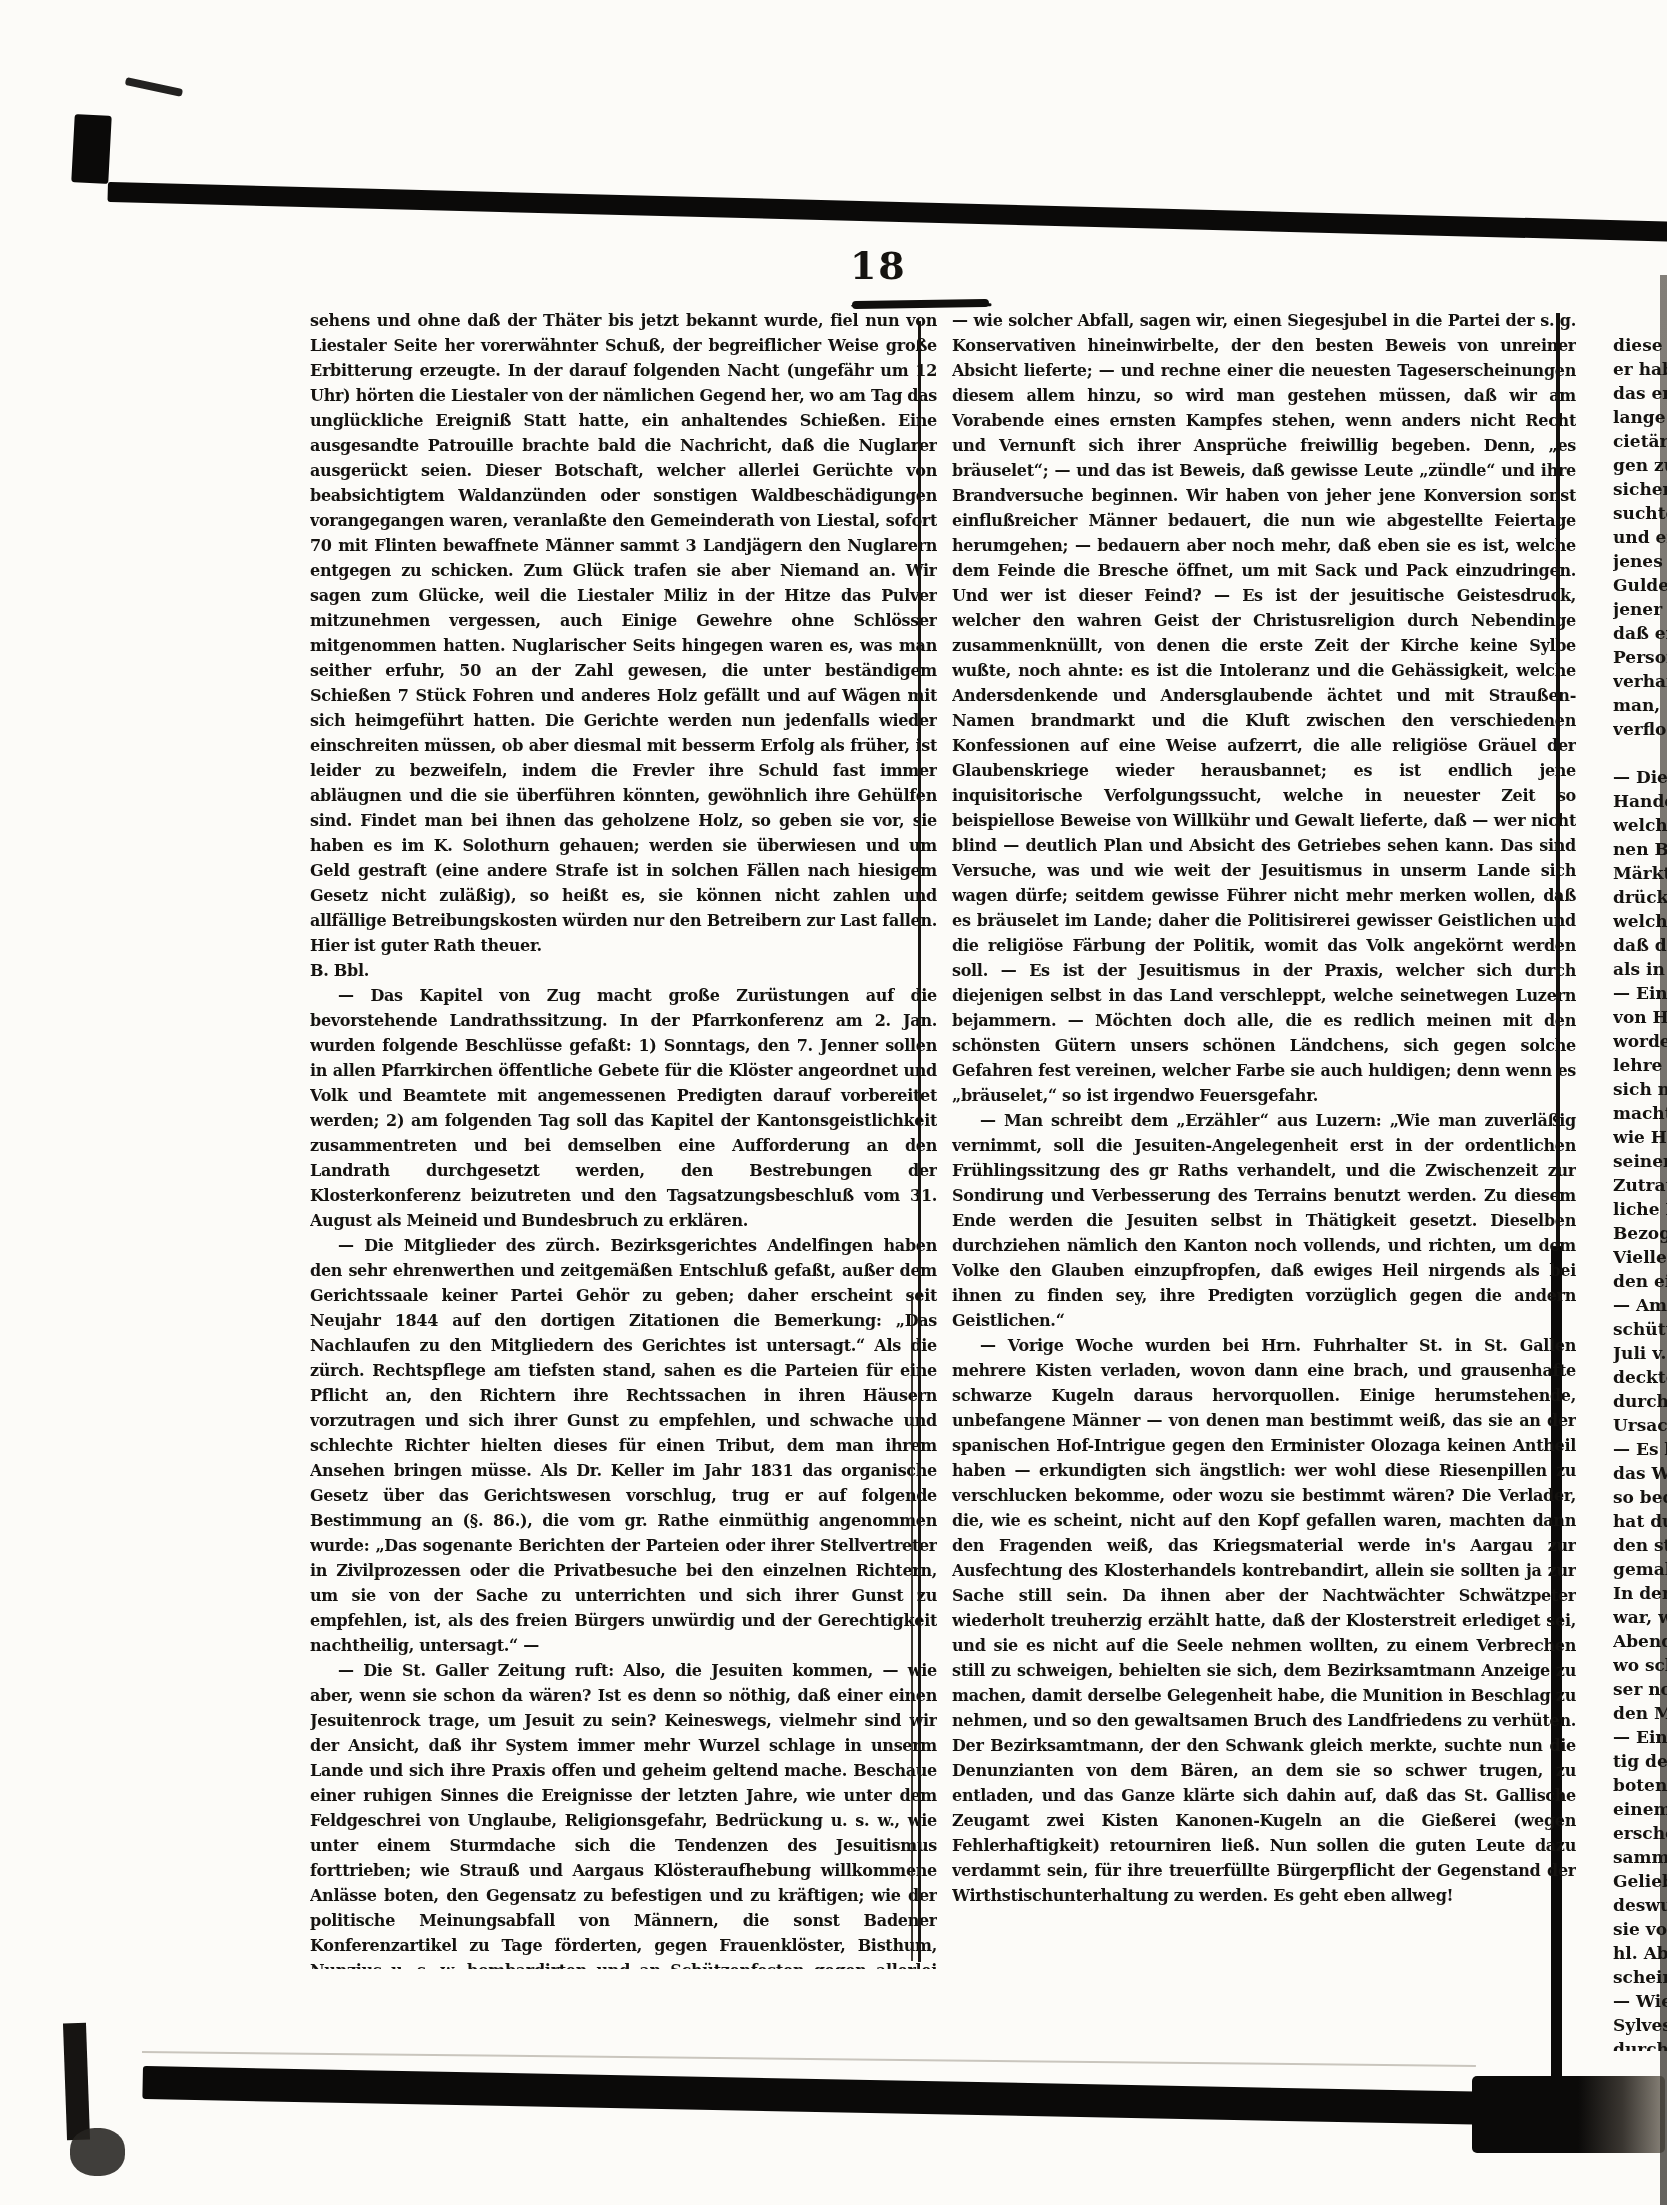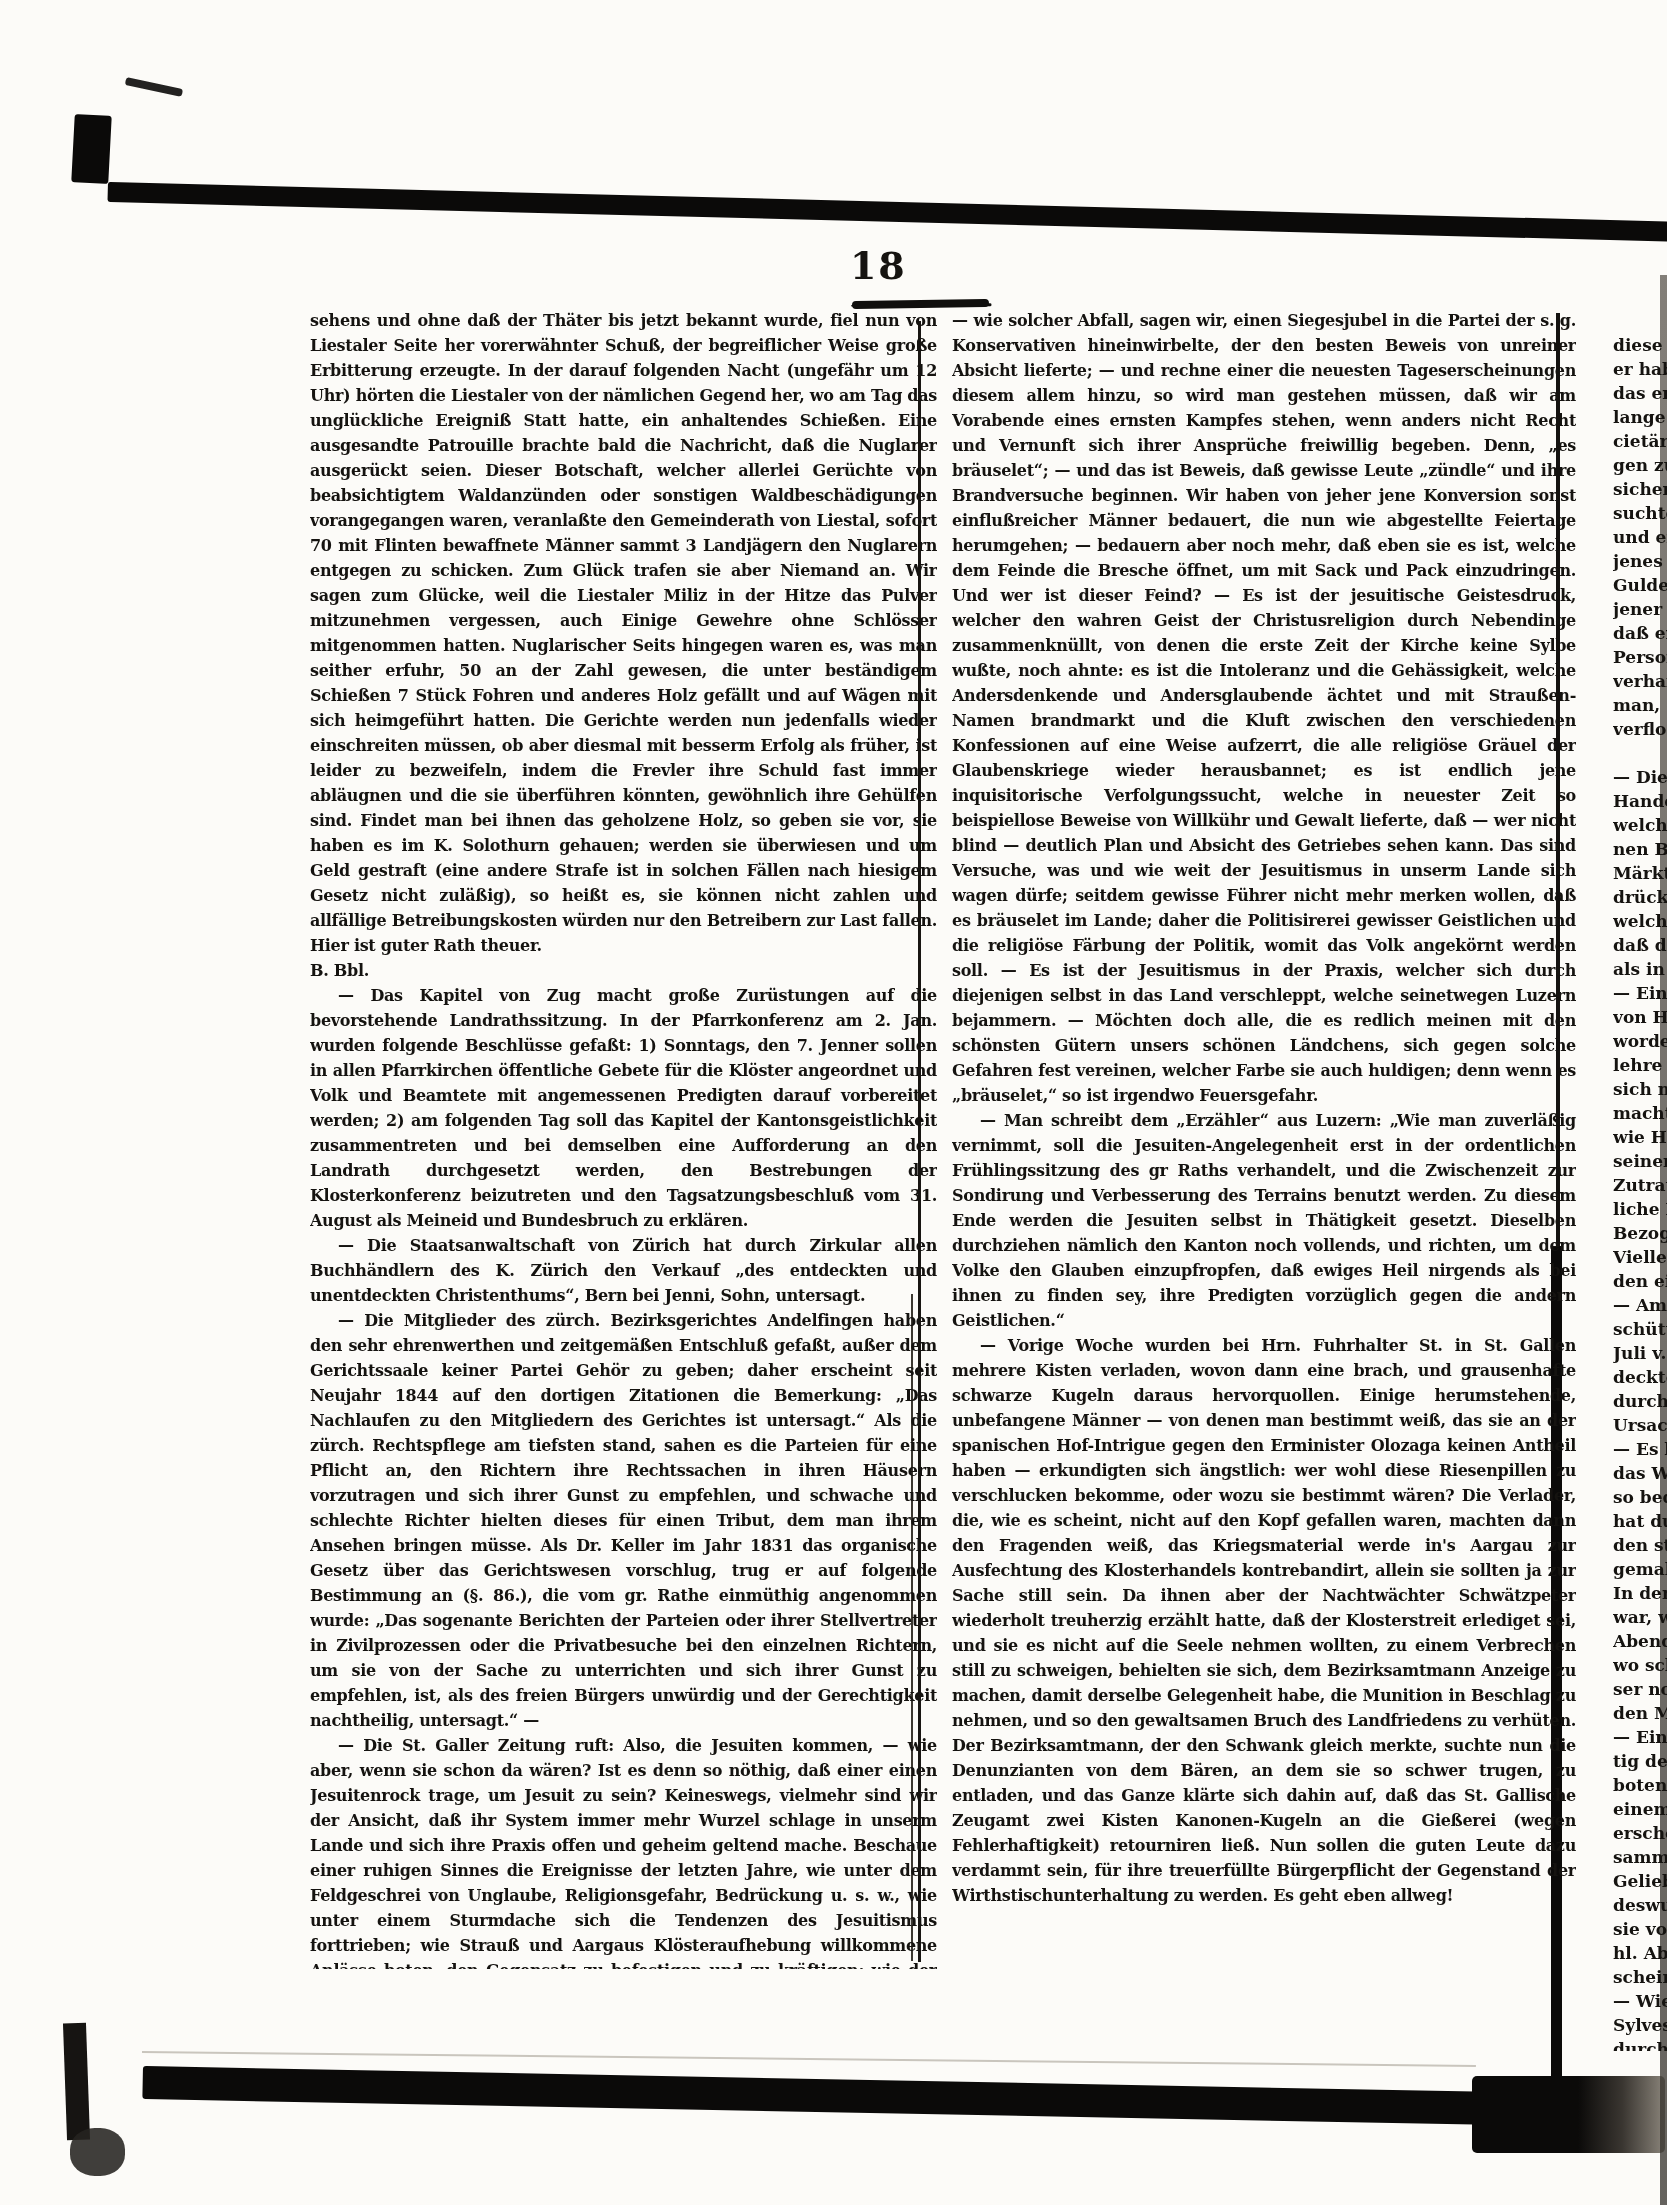--- a/index.html
+++ b/index.html
@@ -59,21 +59,20 @@
 <div class="right-edge-strip" style="position:absolute;"></div>
 <div class="column-rule" style="position:absolute;"></div>
 <div class="column-rule-2" style="position:absolute;"></div>
 
 <div class="pagenum">18</div>
 <div class="pagenum-smudge"></div>
 
 <div class="col col-left">
     <p class="par">sehens und ohne daß der Thäter bis jetzt bekannt wurde, fiel nun von Liestaler Seite her vorerwähnter Schuß, der begreiflicher Weise große Erbitterung erzeugte. In der darauf folgenden Nacht (ungefähr um 12 Uhr) hörten die Liestaler von der nämlichen Gegend her, wo am Tag das unglückliche Ereigniß Statt hatte, ein anhaltendes Schießen. Eine ausgesandte Patrouille brachte bald die Nachricht, daß die Nuglarer ausgerückt seien. Dieser Botschaft, welcher allerlei Gerüchte von beabsichtigtem Waldanzünden oder sonstigen Waldbeschädigungen vorangegangen waren, veranlaßte den Gemeinderath von Liestal, sofort 70 mit Flinten bewaffnete Männer sammt 3 Landjägern den Nuglarern entgegen zu schicken. Zum Glück trafen sie aber Niemand an. Wir sagen zum Glücke, weil die Liestaler Miliz in der Hitze das Pulver mitzunehmen vergessen, auch Einige Gewehre ohne Schlösser mitgenommen hatten. Nuglarischer Seits hingegen waren es, was man seither erfuhr, 50 an der Zahl gewesen, die unter beständigem Schießen 7 Stück Fohren und anderes Holz gefällt und auf Wägen mit sich heimgeführt hatten. Die Gerichte werden nun jedenfalls wieder einschreiten müssen, ob aber diesmal mit besserm Erfolg als früher, ist leider zu bezweifeln, indem die Frevler ihre Schuld fast immer abläugnen und die sie überführen könnten, gewöhnlich ihre Gehülfen sind. Findet man bei ihnen das geholzene Holz, so geben sie vor, sie haben es im K. Solothurn gehauen; werden sie überwiesen und um Geld gestraft (eine andere Strafe ist in solchen Fällen nach hiesigem Gesetz nicht zuläßig), so heißt es, sie können nicht zahlen und allfällige Betreibungskosten würden nur den Betreibern zur Last fallen. Hier ist guter Rath theuer.<span class="sig">B. Bbl.</span></p>
     <p class="par ind">— Das Kapitel von Zug macht große Zurüstungen auf die bevorstehende Landrathssitzung. In der Pfarrkonferenz am 2. Jan. wurden folgende Beschlüsse gefaßt: 1) Sonntags, den 7. Jenner sollen in allen Pfarrkirchen öffentliche Gebete für die Klöster angeordnet und Volk und Beamtete mit angemessenen Predigten darauf vorbereitet werden; 2) am folgenden Tag soll das Kapitel der Kantonsgeistlichkeit zusammentreten und bei demselben eine Aufforderung an den Landrath durchgesetzt werden, den Bestrebungen der Klosterkonferenz beizutreten und den Tagsatzungsbeschluß vom 31. August als Meineid und Bundesbruch zu erklären.</p>
-    <p class="par ind">— Die Staatsanwaltschaft von Zürich hat durch Zirkular allen Buchhändlern des K. Zürich den Verkauf „des entdeckten und unentdeckten Christenthums“, Bern bei Jenni, Sohn, untersagt.</p>
     <p class="par ind">— Die Mitglieder des zürch. Bezirksgerichtes Andelfingen haben den sehr ehrenwerthen und zeitgemäßen Entschluß gefaßt, außer dem Gerichtssaale keiner Partei Gehör zu geben; daher erscheint seit Neujahr 1844 auf den dortigen Zitationen die Bemerkung: „Das Nachlaufen zu den Mitgliedern des Gerichtes ist untersagt.“ Als die zürch. Rechtspflege am tiefsten stand, sahen es die Parteien für eine Pflicht an, den Richtern ihre Rechtssachen in ihren Häusern vorzutragen und sich ihrer Gunst zu empfehlen, und schwache und schlechte Richter hielten dieses für einen Tribut, dem man ihrem Ansehen bringen müsse. Als Dr. Keller im Jahr 1831 das organische Gesetz über das Gerichtswesen vorschlug, trug er auf folgende Bestimmung an (§. 86.), die vom gr. Rathe einmüthig angenommen wurde: „Das sogenante Berichten der Parteien oder ihrer Stellvertreter in Zivilprozessen oder die Privatbesuche bei den einzelnen Richtern, um sie von der Sache zu unterrichten und sich ihrer Gunst zu empfehlen, ist, als des freien Bürgers unwürdig und der Gerechtigkeit nachtheilig, untersagt.“ —</p>
     <p class="par ind">— Die St. Galler Zeitung ruft: Also, die Jesuiten kommen, — wie aber, wenn sie schon da wären? Ist es denn so nöthig, daß einer einen Jesuitenrock trage, um Jesuit zu sein? Keineswegs, vielmehr sind wir der Ansicht, daß ihr System immer mehr Wurzel schlage in unserm Lande und sich ihre Praxis offen und geheim geltend mache. Beschaue einer ruhigen Sinnes die Ereignisse der letzten Jahre, wie unter dem Feldgeschrei von Unglaube, Religionsgefahr, Bedrückung u. s. w., wie unter einem Sturmdache sich die Tendenzen des Jesuitismus forttrieben; wie Strauß und Aargaus Klösteraufhebung willkommene Anlässe boten, den Gegensatz zu befestigen und zu kräftigen; wie der politische Meinungsabfall von Männern, die sonst Badener Konferenzartikel zu Tage förderten, gegen Frauenklöster, Bisthum, Nunzius u. s. w. bombardirten und an Schützenfesten gegen allerlei Dinge deklamirten und Nota Bene „wenn man sie auch mit Kreuz und Fahne brächte;“</p>
   </div>
 <div class="col col-right">
     <p class="par">— wie solcher Abfall, sagen wir, einen Siegesjubel in die Partei der s. g. Konservativen hineinwirbelte, der den besten Beweis von unreiner Absicht lieferte; — und rechne einer die neuesten Tageserscheinungen diesem allem hinzu, so wird man gestehen müssen, daß wir am Vorabende eines ernsten Kampfes stehen, wenn anders nicht Recht und Vernunft sich ihrer Ansprüche freiwillig begeben. Denn, „es bräuselet“; — und das ist Beweis, daß gewisse Leute „zündle“ und ihre Brandversuche beginnen. Wir haben von jeher jene Konversion sonst einflußreicher Männer bedauert, die nun wie abgestellte Feiertage herumgehen; — bedauern aber noch mehr, daß eben sie es ist, welche dem Feinde die Bresche öffnet, um mit Sack und Pack einzudringen. Und wer ist dieser Feind? — Es ist der jesuitische Geistesdruck, welcher den wahren Geist der Christusreligion durch Nebendinge zusammenknüllt, von denen die erste Zeit der Kirche keine Sylbe wußte, noch ahnte: es ist die Intoleranz und die Gehässigkeit, welche Andersdenkende und Andersglaubende ächtet und mit Straußen-Namen brandmarkt und die Kluft zwischen den verschiedenen Konfessionen auf eine Weise aufzerrt, die alle religiöse Gräuel der Glaubenskriege wieder herausbannet; es ist endlich jene inquisitorische Verfolgungssucht, welche in neuester Zeit so beispiellose Beweise von Willkühr und Gewalt lieferte, daß — wer nicht blind — deutlich Plan und Absicht des Getriebes sehen kann. Das sind Versuche, was und wie weit der Jesuitismus in unserm Lande sich wagen dürfe; seitdem gewisse Führer nicht mehr merken wollen, daß es bräuselet im Lande; daher die Politisirerei gewisser Geistlichen und die religiöse Färbung der Politik, womit das Volk angekörnt werden soll. — Es ist der Jesuitismus in der Praxis, welcher sich durch diejenigen selbst in das Land verschleppt, welche seinetwegen Luzern bejammern. — Möchten doch alle, die es redlich meinen mit den schönsten Gütern unsers schönen Ländchens, sich gegen solche Gefahren fest vereinen, welcher Farbe sie auch huldigen; denn wenn es „bräuselet,“ so ist irgendwo Feuersgefahr.</p>
     <p class="par ind">— Man schreibt dem „Erzähler“ aus Luzern: „Wie man zuverläßig vernimmt, soll die Jesuiten-Angelegenheit erst in der ordentlichen Frühlingssitzung des gr Raths verhandelt, und die Zwischenzeit zur Sondirung und Verbesserung des Terrains benutzt werden. Zu diesem Ende werden die Jesuiten selbst in Thätigkeit gesetzt. Dieselben durchziehen nämlich den Kanton noch vollends, und richten, um dem Volke den Glauben einzupfropfen, daß ewiges Heil nirgends als bei ihnen zu finden sey, ihre Predigten vorzüglich gegen die andern Geistlichen.“</p>
     <p class="par ind">— Vorige Woche wurden bei Hrn. Fuhrhalter St. in St. Gallen mehrere Kisten verladen, wovon dann eine brach, und grausenhafte schwarze Kugeln daraus hervorquollen. Einige herumstehende, unbefangene Männer — von denen man bestimmt weiß, das sie an der spanischen Hof-Intrigue gegen den Erminister Olozaga keinen Antheil haben — erkundigten sich ängstlich: wer wohl diese Riesenpillen zu verschlucken bekomme, oder wozu sie bestimmt wären? Die Verlader, die, wie es scheint, nicht auf den Kopf gefallen waren, machten dann den Fragenden weiß, das Kriegsmaterial werde in's Aargau zur Ausfechtung des Klosterhandels kontrebandirt, allein sie sollten ja zur Sache still sein. Da ihnen aber der Nachtwächter Schwätzpeter wiederholt treuherzig erzählt hatte, daß der Klosterstreit erlediget sei, und sie es nicht auf die Seele nehmen wollten, zu einem Verbrechen still zu schweigen, behielten sie sich, dem Bezirksamtmann Anzeige zu machen, damit derselbe Gelegenheit habe, die Munition in Beschlag zu nehmen, und so den gewaltsamen Bruch des Landfriedens zu verhüten. Der Bezirksamtmann, der den Schwank gleich merkte, suchte nun die Denunzianten von dem Bären, an dem sie so schwer trugen, zu entladen, und das Ganze klärte sich dahin auf, daß das St. Gallische Zeugamt zwei Kisten Kanonen-Kugeln an die Gießerei (wegen Fehlerhaftigkeit) retourniren ließ. Nun sollen die guten Leute dazu verdammt sein, für ihre treuerfüllte Bürgerpflicht der Gegenstand der Wirthstischunterhaltung zu werden. Es geht eben allweg!</p>
   </div>
 <div class="col-edge">
     <div class="edge-line">diese He</div>

